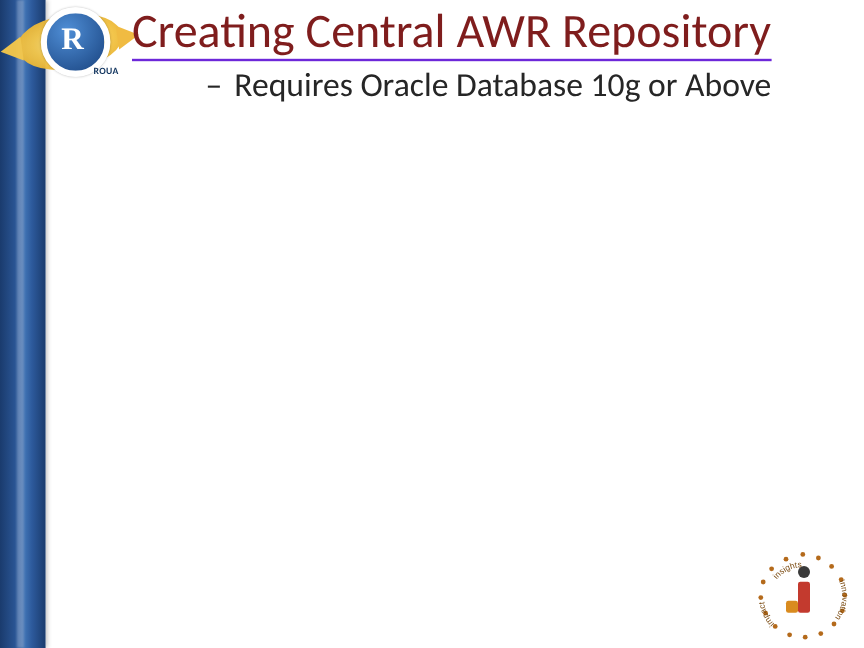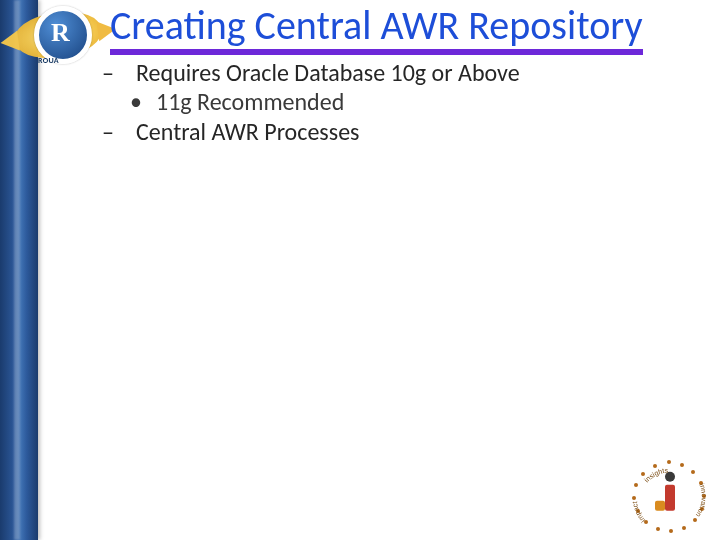--- a/index.html
+++ b/index.html
@@ -97,48 +97,50 @@
     font-family: Georgia, serif;
   }
   .logo-caption {
     position: absolute;
     left: 30px;
     top: 55px;
     font-size: 8px;
     font-weight: bold;
     color: #12355f;
     letter-spacing: 0.3px;
+    padding-left: 40px;
   }
   .content {
     position: absolute;
     left: 110px;
     top: 4px;
     right: 18px;
     bottom: 12px;
   }
   .title {
     font-size: 40px;
     line-height: 1.12;
-    color: #1d4ed8;
+    color: #7f1d1d;
     font-weight: 400;
     margin: 0 0 0 0;
-    border-bottom: 6px solid #6d28d9;
+    border-bottom: 2px solid #6d28d9;
     display: inline-block;
     padding-bottom: 0;
   }
   .body {
     margin-top: 4px;
   }
   .lvl1 {
-    font-size: 24px;
+    font-size: 28px;
     color: #262626;
     margin: 2px 0 0 10px;
     text-indent: -18px;
     padding-left: 18px;
     line-height: 1.15;
+    text-align: center;
   }
   .dash {
     display: inline-block;
     width: 16px;
   }
   .lvl2 {
     font-size: 24px;
     color: #3a3a3a;
     margin: 1px 0 2px 34px;
     text-indent: -14px;
@@ -185,26 +187,20 @@
     <div class="ring-letter">R</div>
     <div class="logo-caption">ROUA</div>
   </div>
 
   <div class="content">
     <h1 class="title">Creating Central AWR Repository</h1>
 
     <div class="body">
       <div class="lvl1">
         <span class="dash">–</span><span>Requires Oracle Database 10g or Above</span>
-      </div>
-      <div class="lvl2">
-        <span class="dot">•</span><span>11g Recommended</span>
-      </div>
-      <div class="lvl1">
-        <span class="dash">–</span><span>Central AWR Processes</span>
       </div>
     </div>
   </div>
 
   <div class="corner-logo">
     <div class="dots-ring">
       <span style="left:37px;top:0"></span>
         <span style="left:50px;top:3px"></span>
         <span style="left:61px;top:10px"></span>
         <span style="left:69px;top:21px"></span>

